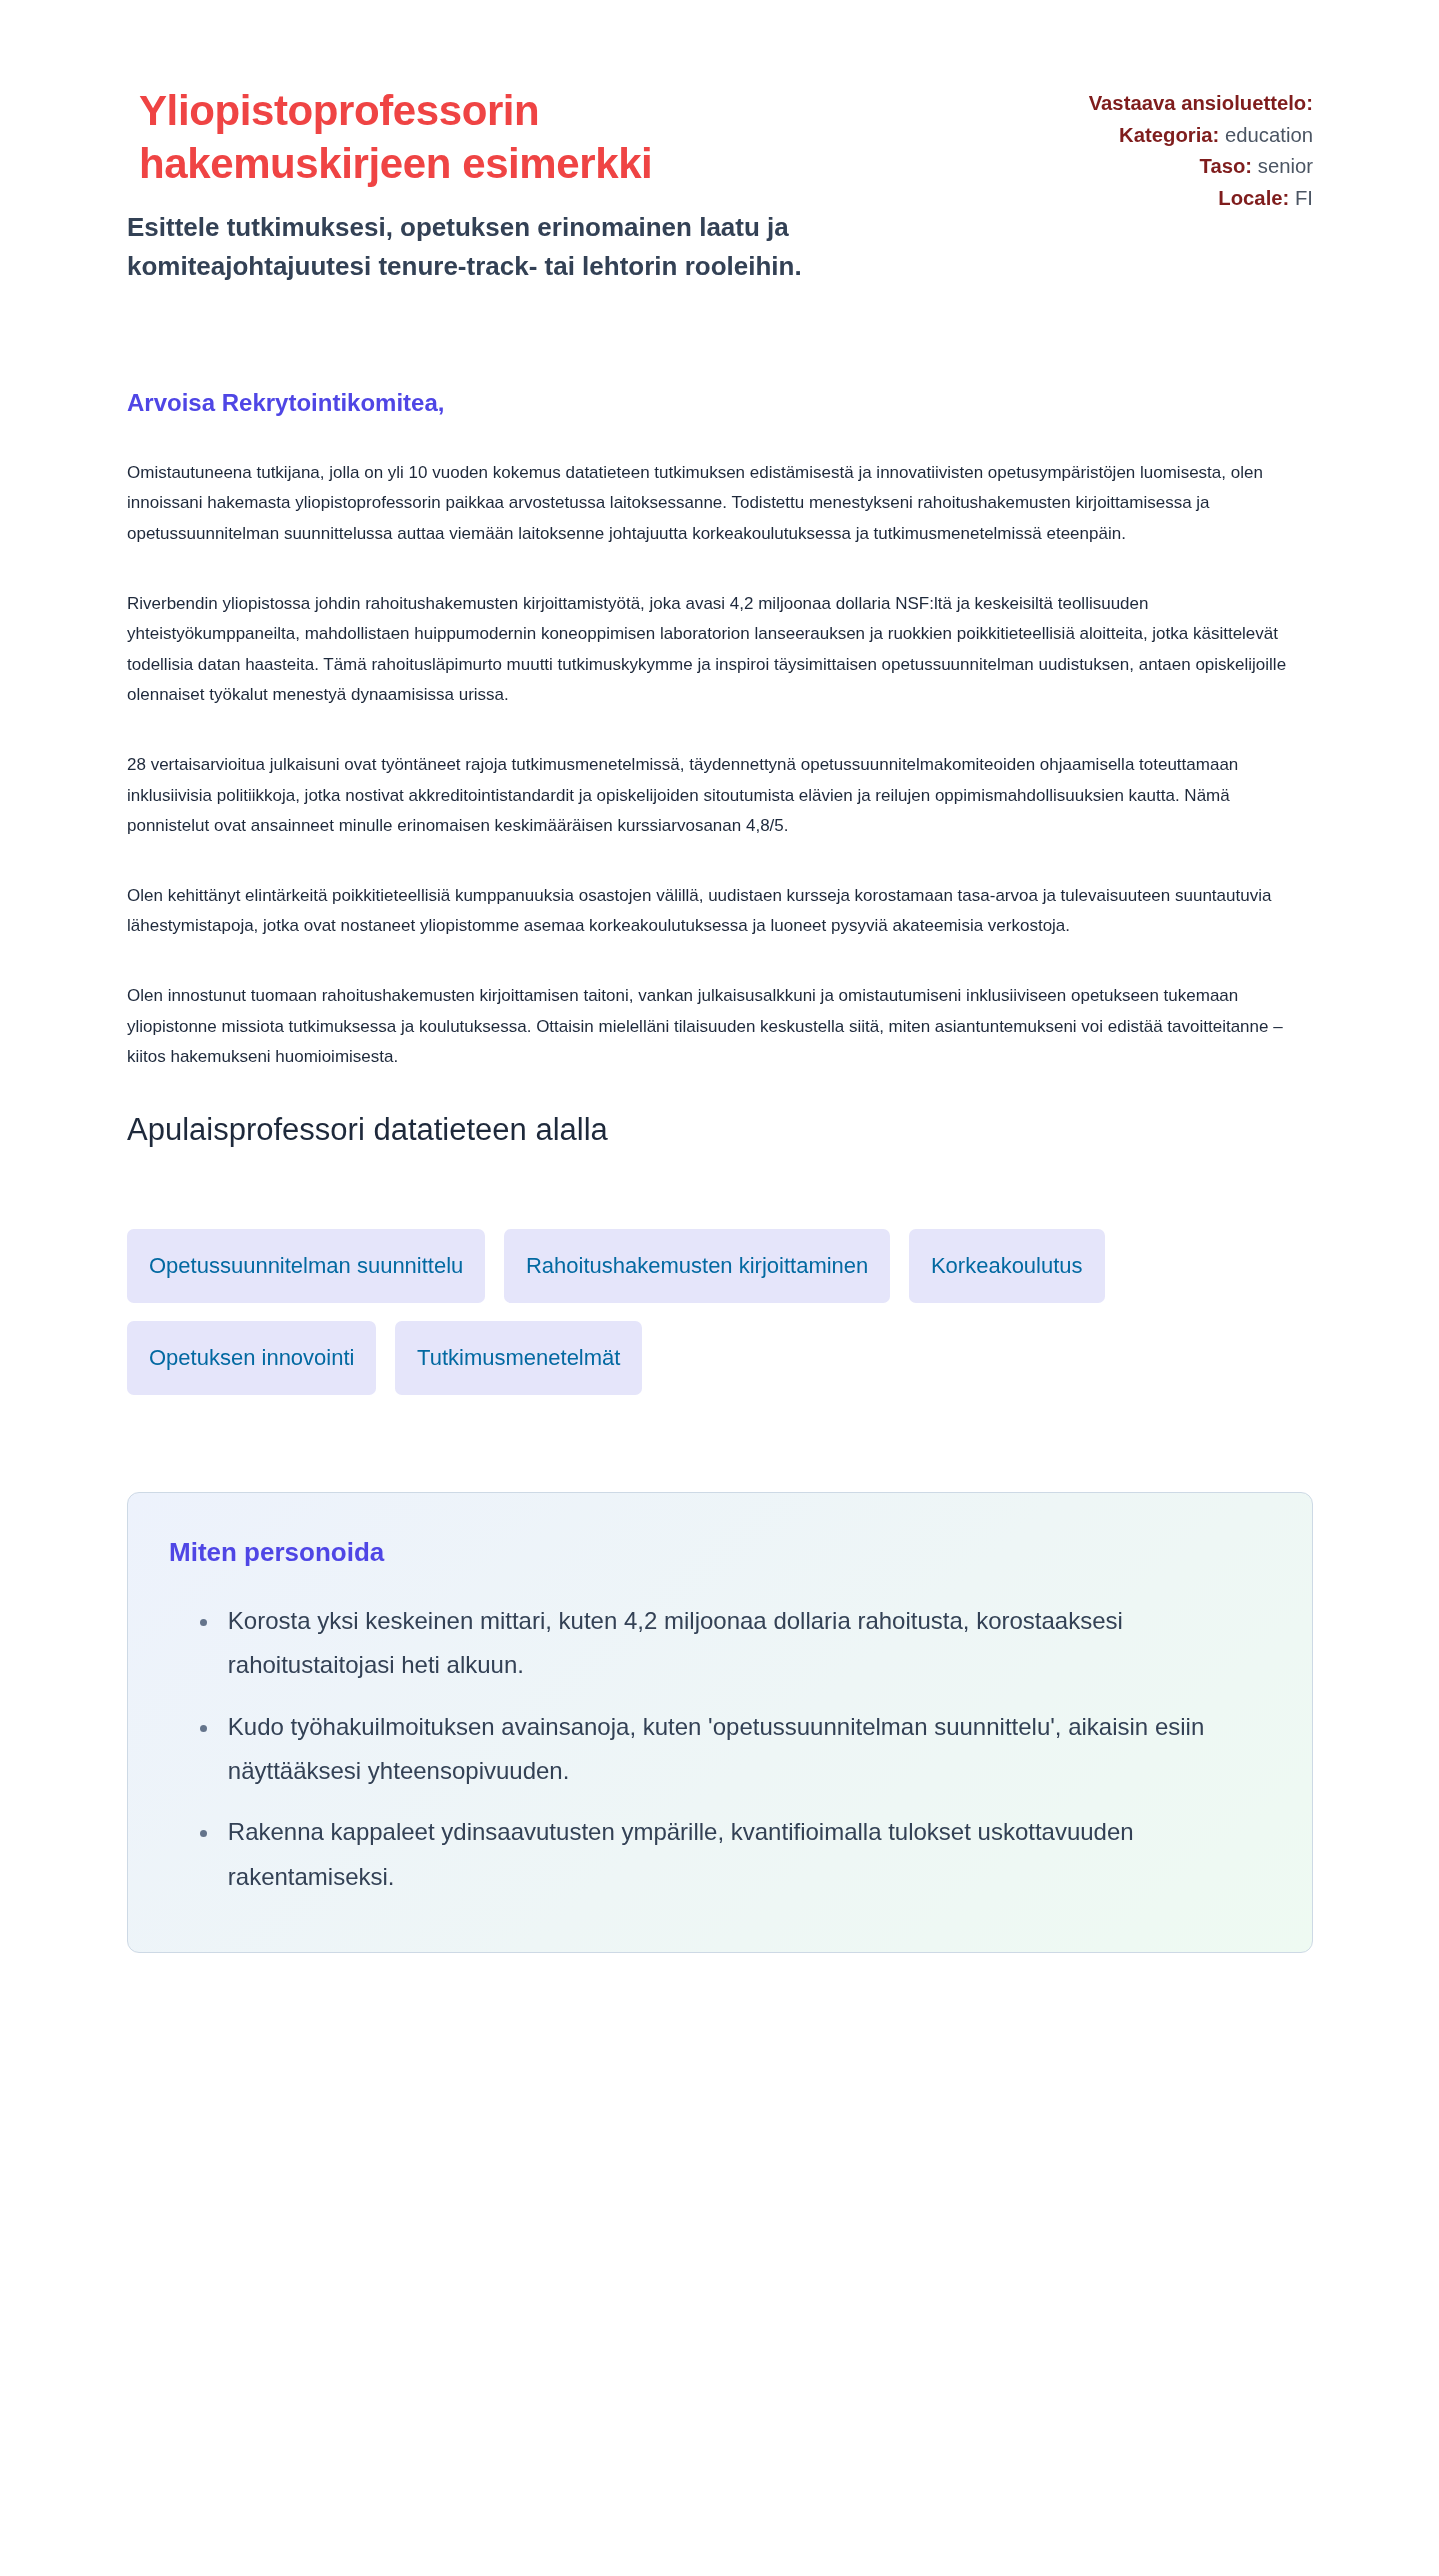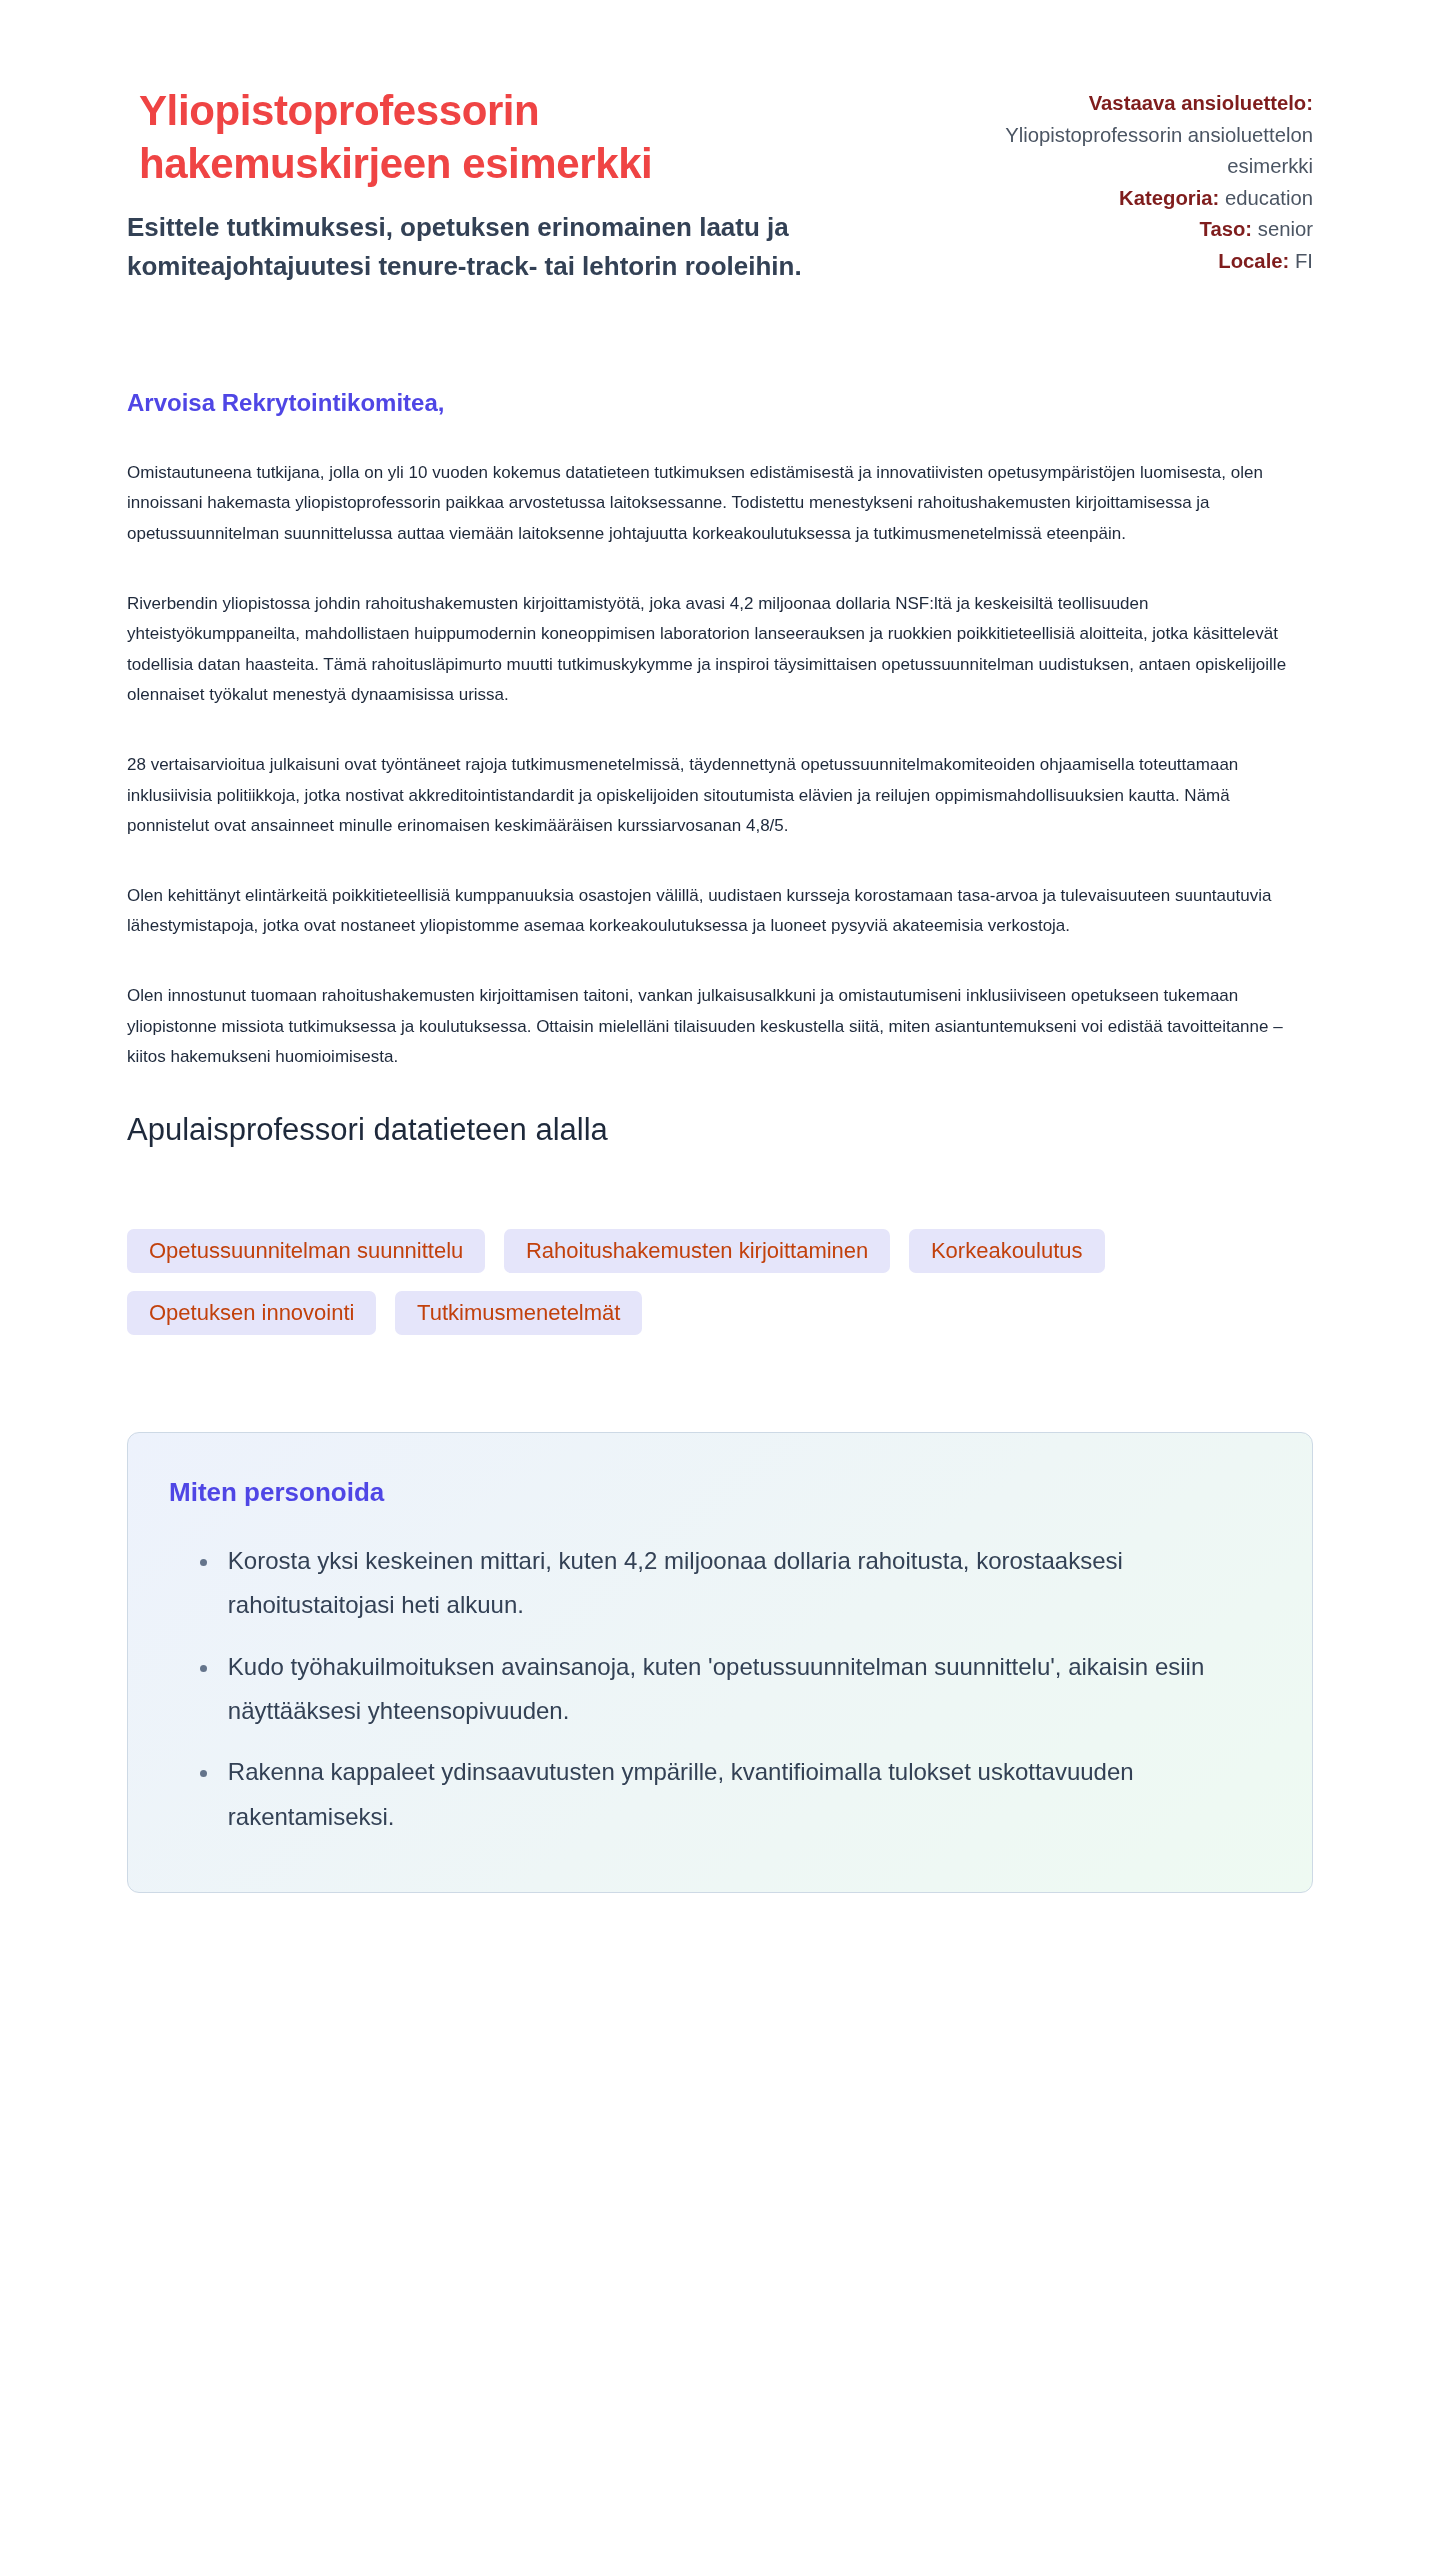--- a/index.html
+++ b/index.html
@@ -82,24 +82,24 @@
   .tags {
     display: flex;
     flex-wrap: wrap;
     gap: 18.6px;
     margin-top: 81px;
     max-width: 1016px;
   }
   .tag {
     display: inline-block;
     background: #e5e5fa;
-    color: #c2410c;
+    color: #0369a1;
     font-size: 22px;
     line-height: 1;
-    padding: 11px 22px;
+    padding: 26px 22px;
     border-radius: 6.8px;
     white-space: nowrap;
     cursor: pointer;
   }
 
   
   .tips-card {
     margin-top: 97px;
     border: 0.8px solid #cdd9e5;
     border-radius: 12px;
@@ -132,21 +132,20 @@
 
 <div class="page">
 
   <header class="header">
     <div class="header-left">
       <h1 class="page-title">Yliopistoprofessorin hakemuskirjeen esimerkki</h1>
       <p class="page-subtitle">Esittele tutkimuksesi, opetuksen erinomainen laatu ja komiteajohtajuutesi tenure-track- tai lehtorin rooleihin.</p>
     </div>
     <aside class="meta">
       <div class="meta-row"><span class="meta-label">Vastaava ansioluettelo:</span></div>
-      <div class="meta-row meta-value">Yliopistoprofessorin ansioluettelon esimerkki</div>
       <div class="meta-row"><span class="meta-label">Kategoria:</span> <span class="meta-value">education</span></div>
       <div class="meta-row"><span class="meta-label">Taso:</span> <span class="meta-value">senior</span></div>
       <div class="meta-row"><span class="meta-label">Locale:</span> <span class="meta-value">FI</span></div>
     </aside>
   </header>
 
   <main class="letter">
     <p class="greeting">Arvoisa Rekrytointikomitea,</p>
     <p class="body-paragraph">Omistautuneena tutkijana, jolla on yli 10 vuoden kokemus datatieteen tutkimuksen edistämisestä ja innovatiivisten opetusympäristöjen luomisesta, olen innoissani hakemasta yliopistoprofessorin paikkaa arvostetussa laitoksessanne. Todistettu menestykseni rahoitushakemusten kirjoittamisessa ja opetussuunnitelman suunnittelussa auttaa viemään laitoksenne johtajuutta korkeakoulutuksessa ja tutkimusmenetelmissä eteenpäin.</p>
     <p class="body-paragraph">Riverbendin yliopistossa johdin rahoitushakemusten kirjoittamistyötä, joka avasi 4,2 miljoonaa dollaria NSF:ltä ja keskeisiltä teollisuuden yhteistyökumppaneilta, mahdollistaen huippumodernin koneoppimisen laboratorion lanseerauksen ja ruokkien poikkitieteellisiä aloitteita, jotka käsittelevät todellisia datan haasteita. Tämä rahoitusläpimurto muutti tutkimuskykymme ja inspiroi täysimittaisen opetussuunnitelman uudistuksen, antaen opiskelijoille olennaiset työkalut menestyä dynaamisissa urissa.</p>

